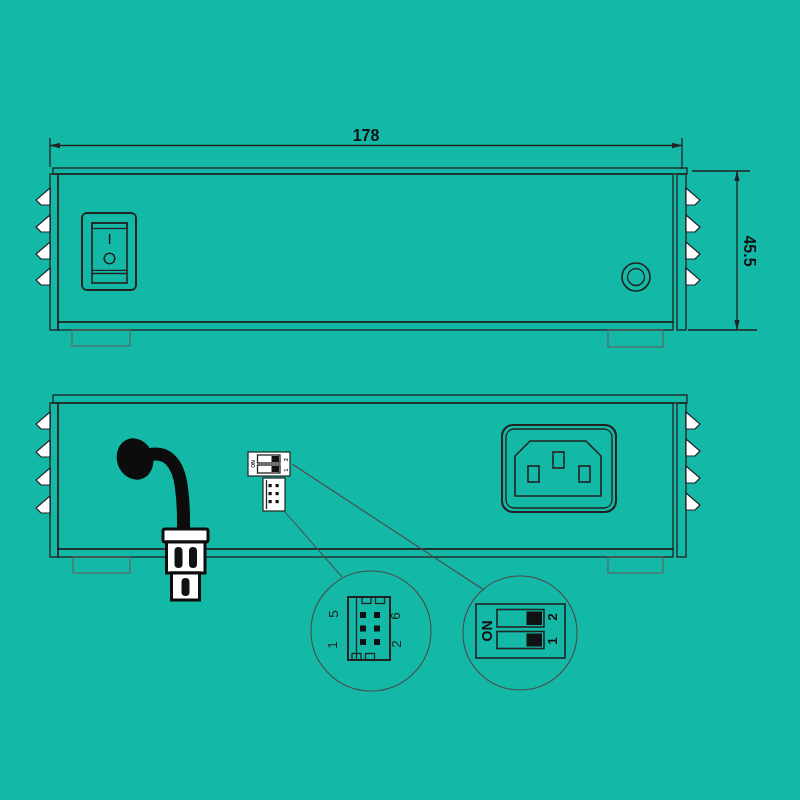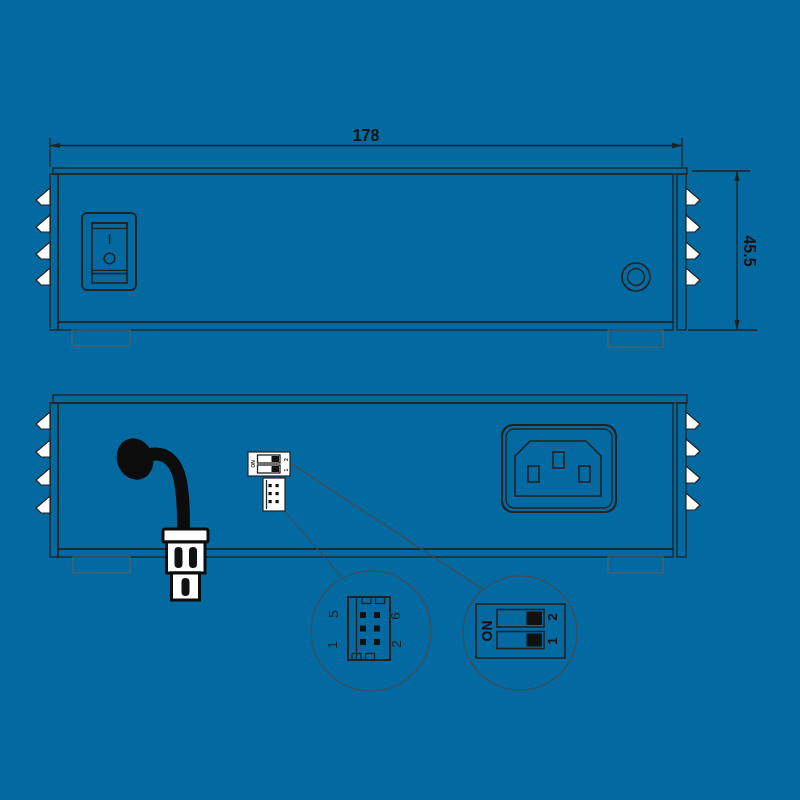--- a/index.html
+++ b/index.html
@@ -1,16 +1,16 @@
 <!DOCTYPE html>
 <html><head>
 <meta charset="utf-8">
 <style>
   html,body{margin:0;padding:0;background:#fff;width:800px;height:800px;}
-  .canvas{position:relative;width:800px;height:800px;background:#0369a1;overflow:hidden;}
+  .canvas{position:relative;width:800px;height:800px;background:#14b8a6;overflow:hidden;}
   svg{display:block}
   .ln{fill:none;stroke:#222;stroke-width:1.3}
   .ln2{fill:none;stroke:#222;stroke-width:2}
   .lnm{fill:none;stroke:#222;stroke-width:1.6}
   .thin{fill:none;stroke:#606060;stroke-width:1.1}
   .callout{fill:none;stroke:#4a4a4a;stroke-width:1.1}
   .wf{fill:#fff;stroke:#222;stroke-width:1.2}
   .fillb{fill:#111;stroke:none}
   .arrow{fill:#222;stroke:none}
   .plug{fill:#fff;stroke:#0c0c0c;stroke-width:3}

